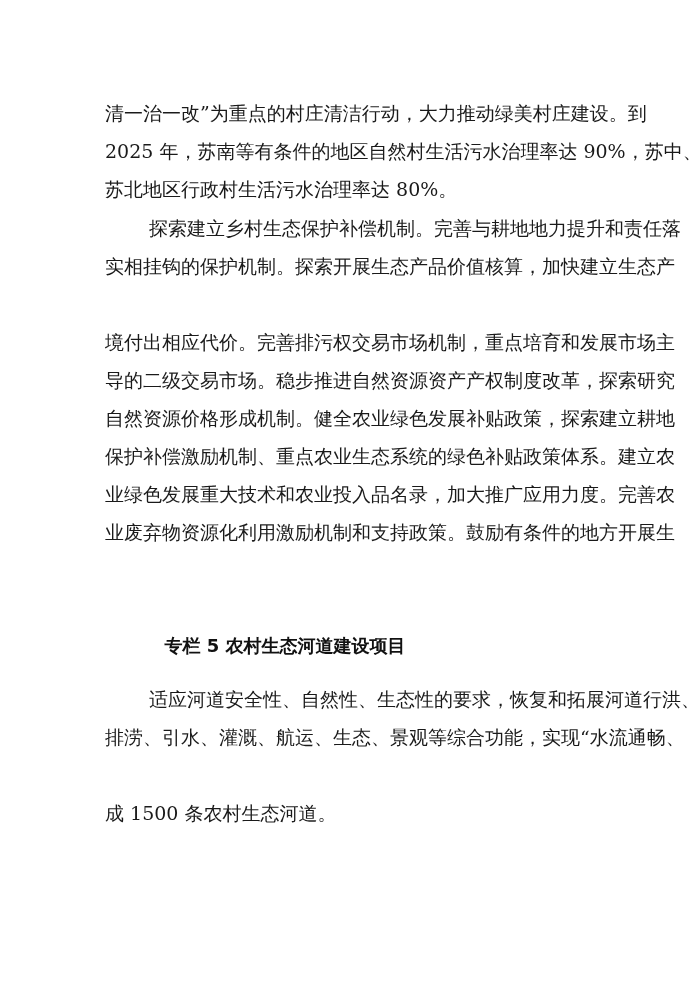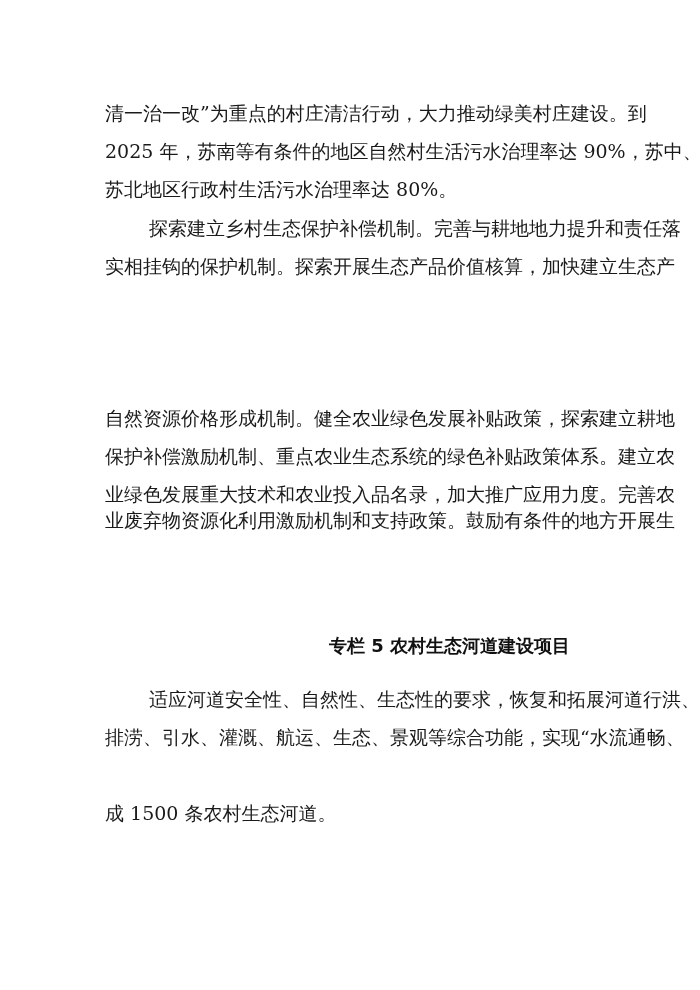--- a/index.html
+++ b/index.html
@@ -4,39 +4,41 @@
 <style>
   html, body { margin: 0; padding: 0; background: #ffffff; }
   body { width: 700px; height: 990px; position: relative; overflow: hidden;
          font-family: "DejaVu Serif", "Liberation Serif", serif; color: #1a1a1a; }
   .page { position: absolute; left: 0; top: 0; width: 700px; height: 990px; background: #fff; margin-top: 12px; }
   .line { position: absolute; left: 105px; width: 492px; height: 24px;
           font-size: 19px; line-height: 24px; white-space: nowrap;
           text-align: justify; text-align-last: justify; letter-spacing: 0px; }
   .line.last { text-align-last: left; }
   .line.indent { padding-left: 44px; width: 448px; }
-  .heading { position: absolute; left: 0; width: 570px; top: 620px; text-align: right;
+  .heading { position: absolute; left: 0; width: 570px; top: 620px; text-align: center;
              font-family: "DejaVu Sans", "Liberation Sans", sans-serif; font-weight: bold;
              font-size: 18px; line-height: 24px; color: #111; }
 </style>
 </head>
 <body>
 
 <div class="page">
 
   <div class="line" style="top:89px">清一治一改”为重点的村庄清洁行动，大力推动绿美村庄建设。到</div>
   <div class="line" style="top:127px">2025 年，苏南等有条件的地区自然村生活污水治理率达 90%，苏中、</div>
   <div class="line last" style="top:165px">苏北地区行政村生活污水治理率达 80%。</div>
 
   <div class="line indent" style="top:204px">探索建立乡村生态保护补偿机制。完善与耕地地力提升和责任落</div>
   <div class="line" style="top:242px">实相挂钩的保护机制。探索开展生态产品价值核算，加快建立生态产</div>
+  <div class="line" style="top:318px">境付出相应代价。完善排污权交易市场机制，重点培育和发展市场主</div>
+  <div class="line" style="top:356px">导的二级交易市场。稳步推进自然资源资产产权制度改革，探索研究</div>
   <div class="line" style="top:394px">自然资源价格形成机制。健全农业绿色发展补贴政策，探索建立耕地</div>
   <div class="line" style="top:432px">保护补偿激励机制、重点农业生态系统的绿色补贴政策体系。建立农</div>
   <div class="line" style="top:470px">业绿色发展重大技术和农业投入品名录，加大推广应用力度。完善农</div>
-  <div class="line" style="top:496px">业废弃物资源化利用激励机制和支持政策。鼓励有条件的地方开展生</div>
+  <div class="line" style="top:508px">业废弃物资源化利用激励机制和支持政策。鼓励有条件的地方开展生</div>
 
   <div class="heading" style="top:622px">专栏 5  农村生态河道建设项目</div>
 
   <div class="line indent" style="top:675px">适应河道安全性、自然性、生态性的要求，恢复和拓展河道行洪、</div>
   <div class="line" style="top:713px">排涝、引水、灌溉、航运、生态、景观等综合功能，实现“水流通畅、</div>
   <div class="line last" style="top:789px">成 1500 条农村生态河道。</div>
 
 </div>
 
 </body></html>

